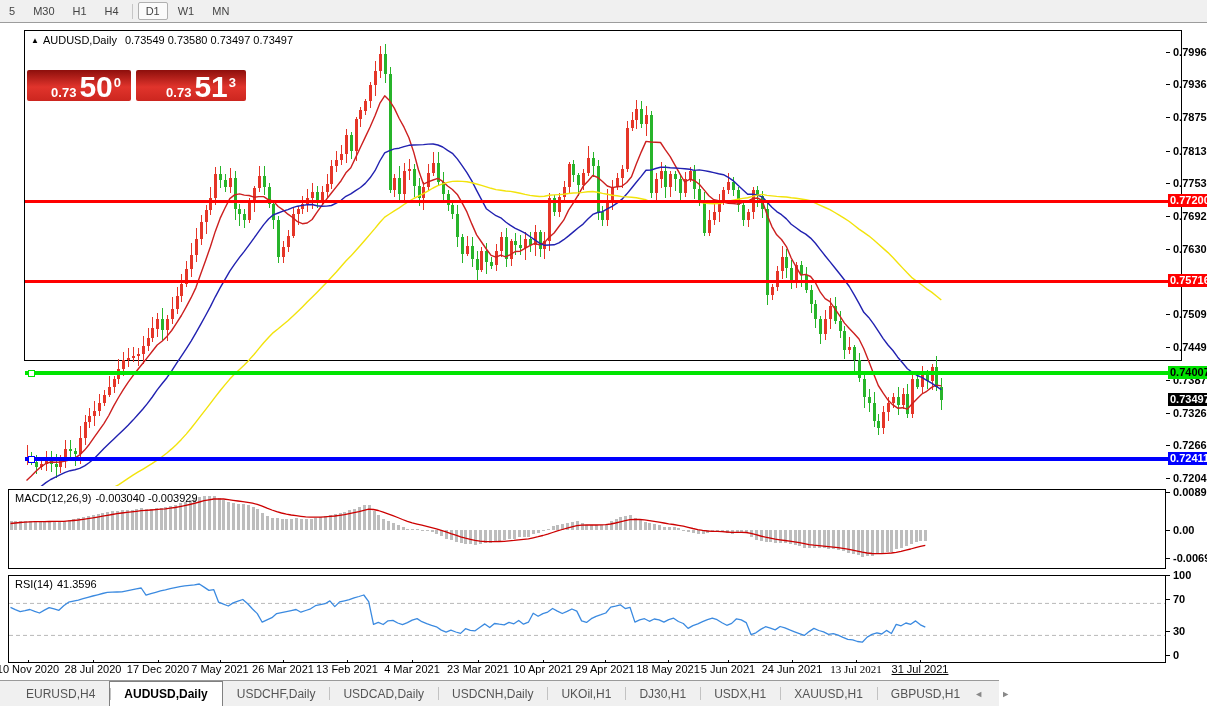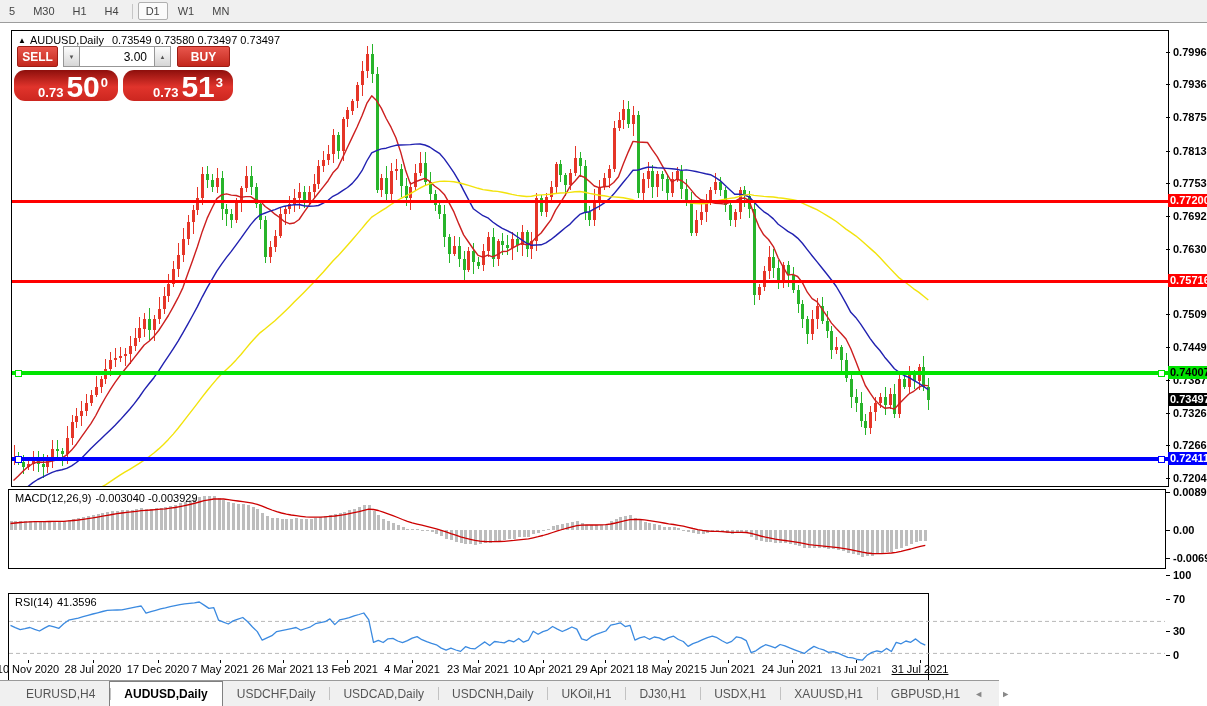--- a/index.html
+++ b/index.html
@@ -4,40 +4,40 @@
 <style>
   html,body{margin:0;padding:0}
   body{width:1207px;height:706px;position:relative;overflow:hidden;background:#fff;
        font-family:"Liberation Sans",sans-serif;-webkit-font-smoothing:antialiased}
   .toolbar{position:absolute;left:0;top:0;width:1207px;height:23px;background:#f0f0f0;
            border-bottom:1px solid #9c9c9c;display:flex;align-items:center;font-size:11px;color:#333;box-sizing:border-box}
   .tf-btn{padding:3px 8px;margin:0 1px;cursor:default;color:#444}
   .tf-btn.sel{background:#fbfbfb;border:1px solid #b0b0b0;border-radius:2px;padding:2px 7px}
   .tf-sep{width:1px;height:15px;background:#c6c6c6;margin:0 4px}
   .panel{position:absolute;background:#fff;border:1px solid #000;box-sizing:border-box}
-  #panel-main{left:11px;top:30px;width:1158px;height:457px}
+  #panel-main{left:24px;top:30px;width:1158px;height:331px}
   #panel-macd{left:8px;top:489px;width:1158px;height:80px}
-  #panel-rsi{left:8px;top:593px;width:921px;height:88px}
+  #panel-rsi{left:8px;top:575px;width:1158px;height:88px}
   .panel svg{position:absolute;left:0;top:0}
   .chart-title{position:absolute;left:6px;top:3px;font-size:11px;color:#000;z-index:5;white-space:nowrap}
   .t-arrow{font-size:8px;margin-right:4px;position:relative;top:-1px}
   .t-sym{margin-right:8px}
   .pane-label{position:absolute;left:6px;top:2px;font-size:11px;color:#000;z-index:5;white-space:nowrap}
   .pane-label span{margin-right:4px}
   .trade-panel{position:absolute;left:5px;top:15px;width:224px;height:88px;z-index:6}
   .tp-row1{display:flex;height:21px;align-items:stretch}
   .btn-trade{background:linear-gradient(#e8564c,#c3281d);color:#fff;font-size:12px;font-weight:700;
              border:1px solid #9e1c14;border-radius:2px;display:flex;align-items:center;justify-content:center;box-sizing:border-box}
   .sell{width:41px;margin-right:5px}
   .buy{width:53px;margin-left:6px}
   .spin-btn{width:17px;background:linear-gradient(#fdfdfd,#d6d6d6);border:1px solid #979797;
             display:flex;align-items:center;justify-content:center;font-size:6px;color:#555;box-sizing:border-box}
   .vol-field{width:74px;border:1px solid #979797;border-left:none;border-right:none;font-size:12px;
              text-align:right;padding:0 7px 0 0;box-sizing:border-box;font-family:"Liberation Sans",sans-serif;outline:none}
-  .price-box{position:absolute;top:24px;height:31px;border-radius:11px;color:#fff;
+  .price-box{position:absolute;top:24px;height:31px;border-radius:2px;color:#fff;
              background:linear-gradient(180deg,#8d0f0c,#e1342c 55%,#cc261f);
              display:flex;align-items:baseline;justify-content:flex-end;box-sizing:border-box;padding:3px 10px 0 0}
   #sell-box{left:-3px;width:104px}
   #buy-box{left:106px;width:110px}
   .p-small{font-size:13px;font-weight:700}
   .p-big{font-size:30px;font-weight:700;line-height:27px;margin:0 1px 0 3px}
   .p-sup{font-size:13px;font-weight:700;position:relative;top:-10px}
   .price-axis{position:absolute;left:1166px;top:24px;width:41px;height:655px;font-size:11px;font-weight:700;color:#000}
   .tick-lbl{position:absolute;left:7px;white-space:nowrap}
   .tick-dash{position:absolute;left:0;width:4px;height:1px;background:#000}
@@ -460,31 +460,20 @@
       <rect x="3" y="339" width="6" height="6" fill="#ffffff" stroke="#00e400" shape-rendering="crispEdges"></rect>
       <rect x="1146" y="339" width="6" height="6" fill="#ffffff" stroke="#00e400" shape-rendering="crispEdges"></rect>
       <line x1="0" x2="1156" y1="428" y2="428" stroke="#0000ff" stroke-width="4" shape-rendering="crispEdges"></line>
       <rect x="3" y="425" width="6" height="6" fill="#ffffff" stroke="#0000ff" shape-rendering="crispEdges"></rect>
       <rect x="1146" y="425" width="6" height="6" fill="#ffffff" stroke="#0000ff" shape-rendering="crispEdges"></rect>
     </svg>
   <div class="chart-title">
     <span class="t-arrow">▲</span><span class="t-sym">AUDUSD,Daily</span><span>0.73549 0.73580 0.73497 0.73497</span>
   </div>
   <div class="trade-panel">
-    <div class="tp-row1">
-      <div class="btn-trade sell">SELL</div>
-      <div class="spin-btn">
-          <span>▼</span>
-        </div>
-      <input class="vol-field" value="3.00" style="">
-      <div class="spin-btn">
-          <span>▲</span>
-        </div>
-      <div class="btn-trade buy">BUY</div>
-    </div>
     <div class="price-box" id="sell-box">
       <span class="p-small">0.73</span>
         <span class="p-big">50</span>
         <span class="p-sup">0</span>
     </div>
     <div class="price-box" id="buy-box">
       <span class="p-small">0.73</span>
         <span class="p-big">51</span>
         <span class="p-sup">3</span>
     </div>

